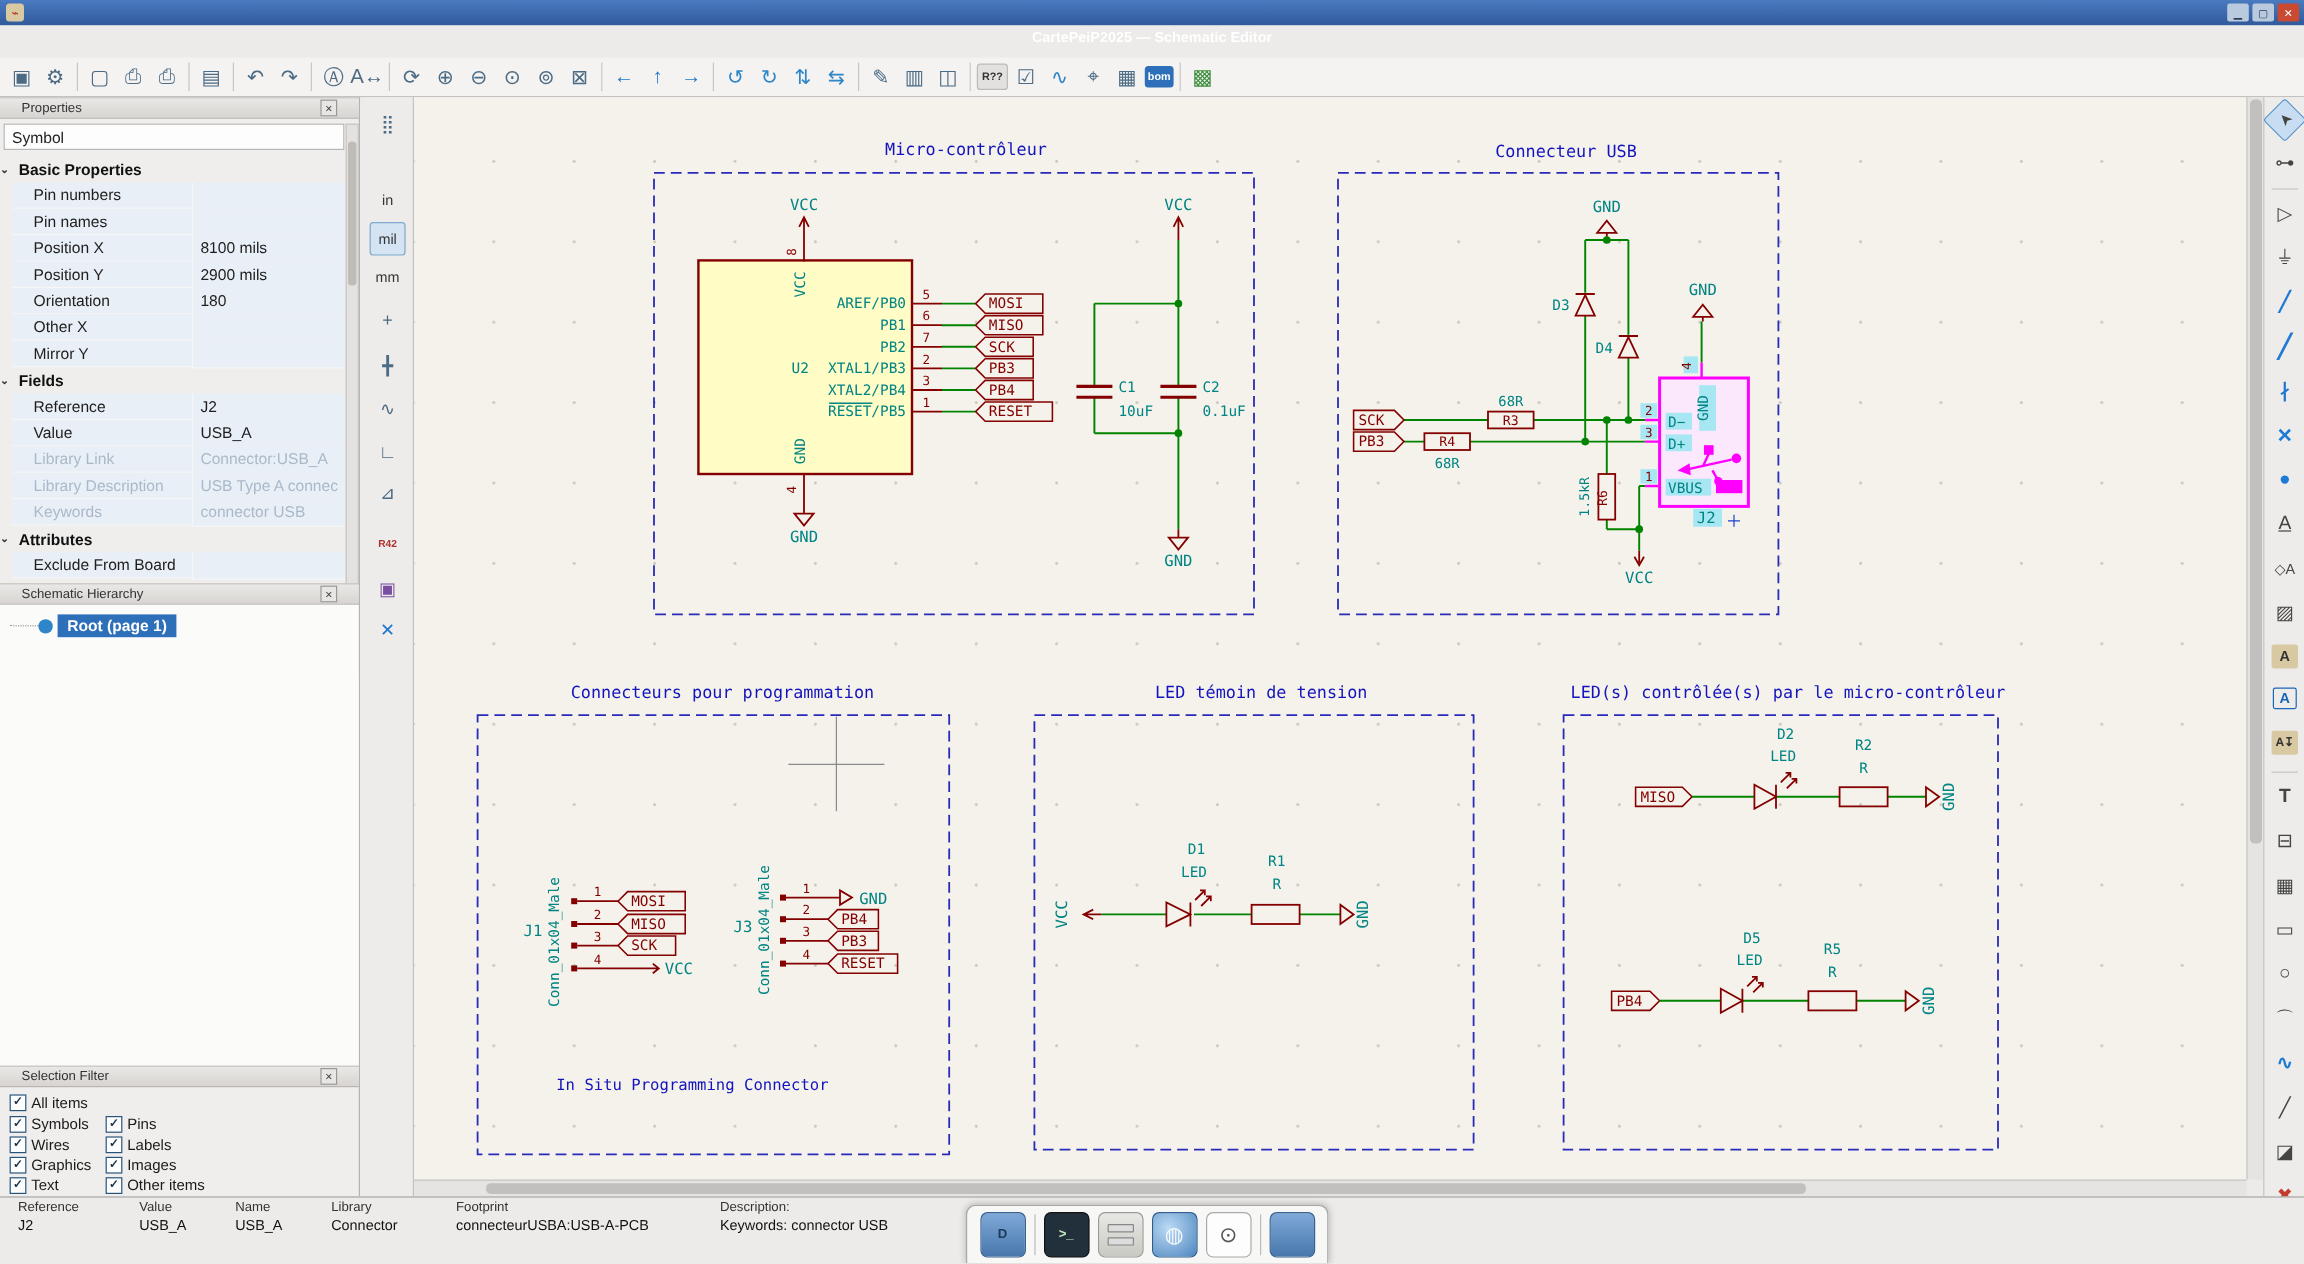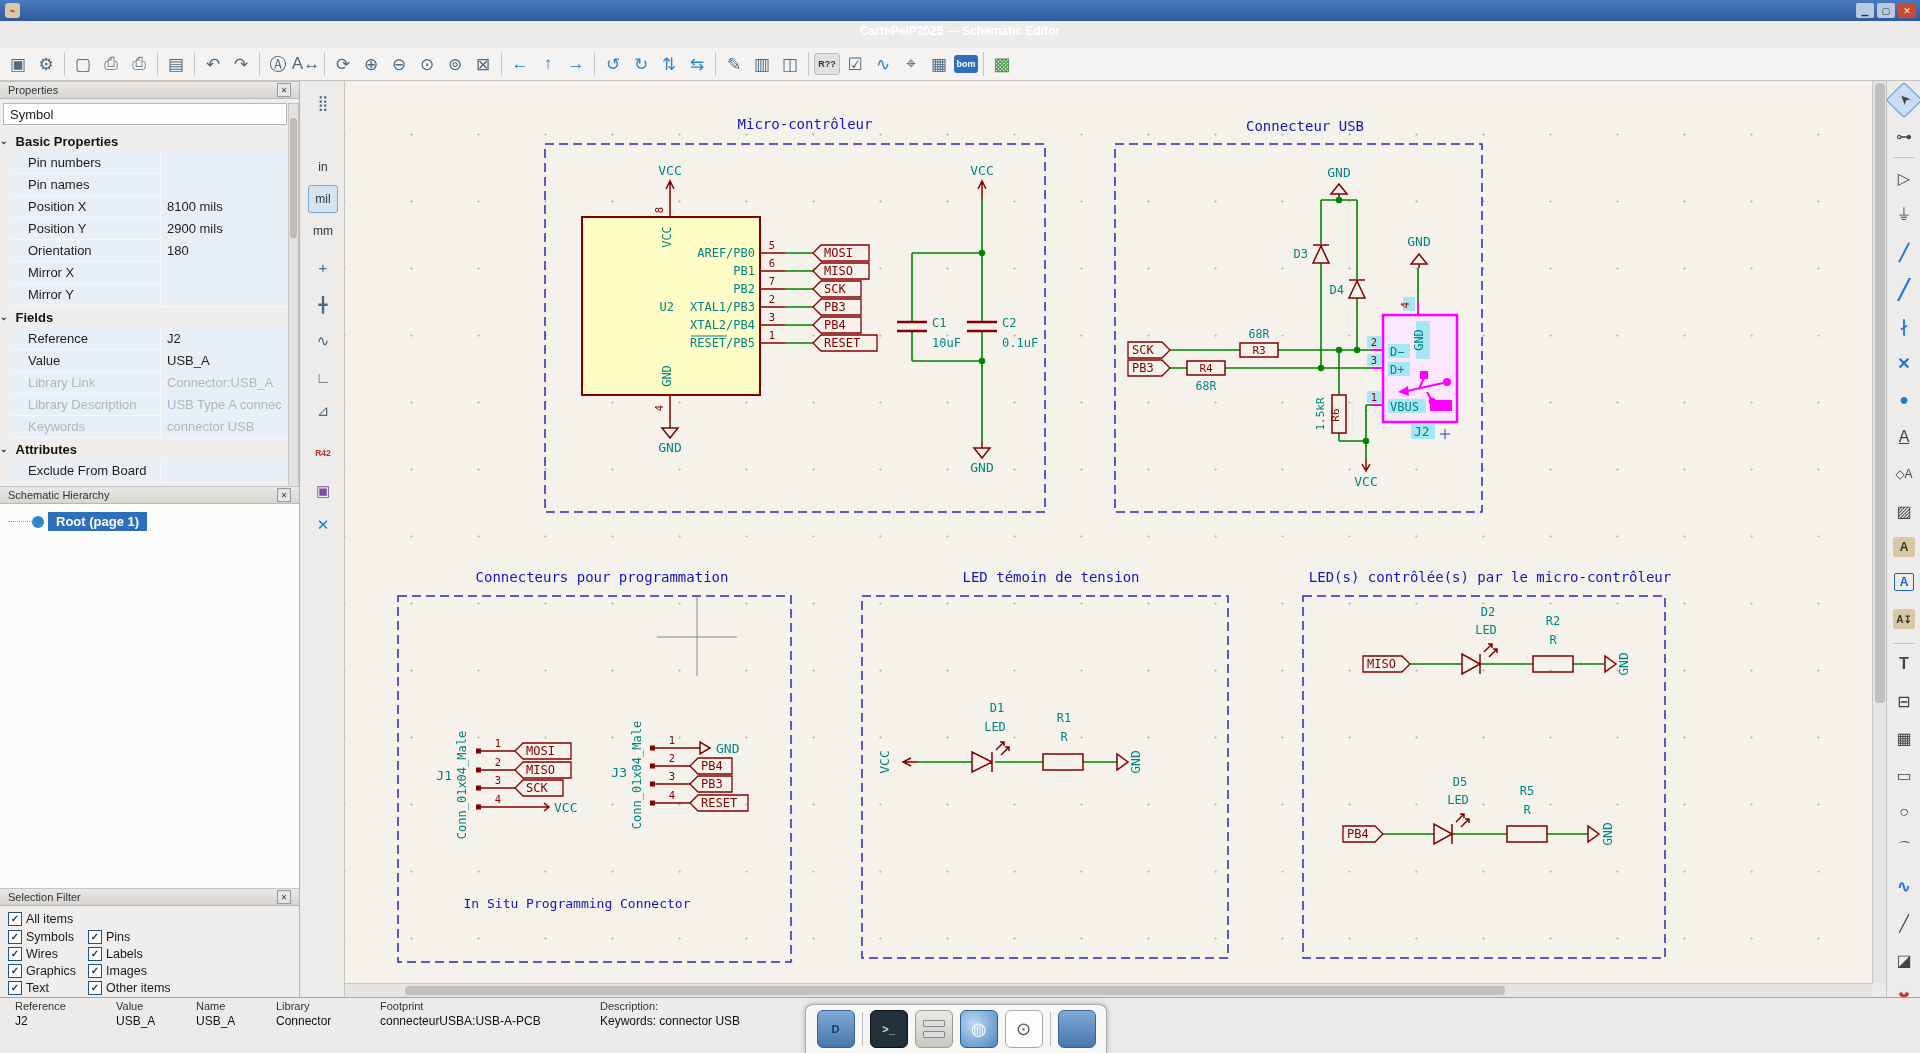--- a/index.html
+++ b/index.html
@@ -38,21 +38,21 @@
   .tb.bom{background:#2D6FB8;color:#fff;font-size:9px;font-weight:bold;height:18px;width:24px;}
   .tsep{width:1px;height:24px;background:#C9C7C5;margin:0 4px;}
 
   
   #left-panel{left:0;top:81px;width:300px;height:916px;background:#EFEEED;
     border-right:1px solid #B5B3B1;box-sizing:border-box;}
   .pane-header{position:absolute;left:0;width:100%;height:18px;
     background:linear-gradient(#EAE8E6,#D7D4D1);border-top:1px solid #C6C3C0;
     border-bottom:1px solid #B9B6B3;font-size:11px;color:#333;
     display:flex;align-items:center;justify-content:space-between;
-    padding:0 8px;box-sizing:border-box;}
+    padding:0 18px;box-sizing:border-box;}
   .pane-close{width:12px;height:12px;background:#E8E6E4;border:1px solid #999;
     font-size:8px;display:flex;align-items:center;justify-content:center;color:#444;}
   #symbol-row{left:3px;top:22px;width:284px;height:22px;background:#FDFDFD;
     border:1px solid #B9B6B3;font-size:13px;color:#222;display:flex;
     align-items:center;padding-left:6px;box-sizing:border-box;}
   #prop-rows{left:0;top:49px;width:288px;}
   .prow{display:flex;height:22px;align-items:center;font-size:13px;color:#1E1E1E;}
   .prow .k{width:150px;padding-left:18px;box-sizing:border-box;background:#E9EFF6;
     border-bottom:1px solid #F6F6F6;height:100%;display:flex;align-items:center;margin-left:10px;}
   .prow .v{flex:1;padding-left:6px;background:#E9EFF6;border-bottom:1px solid #F6F6F6;
@@ -238,21 +238,21 @@
         </div>
       <div class="prow">
           <span class="k">Position Y</span>
           <span class="v">2900 mils</span>
         </div>
       <div class="prow">
           <span class="k">Orientation</span>
           <span class="v">180</span>
         </div>
       <div class="prow">
-          <span class="k">Mirror X</span>
+          <span class="k">Other X</span>
           <span class="v"></span>
         </div>
       <div class="prow">
           <span class="k">Mirror Y</span>
           <span class="v"></span>
         </div>
       <div class="prow group">
           <span class="caret">⌄</span>
           <span class="g">Fields</span>
         </div>

